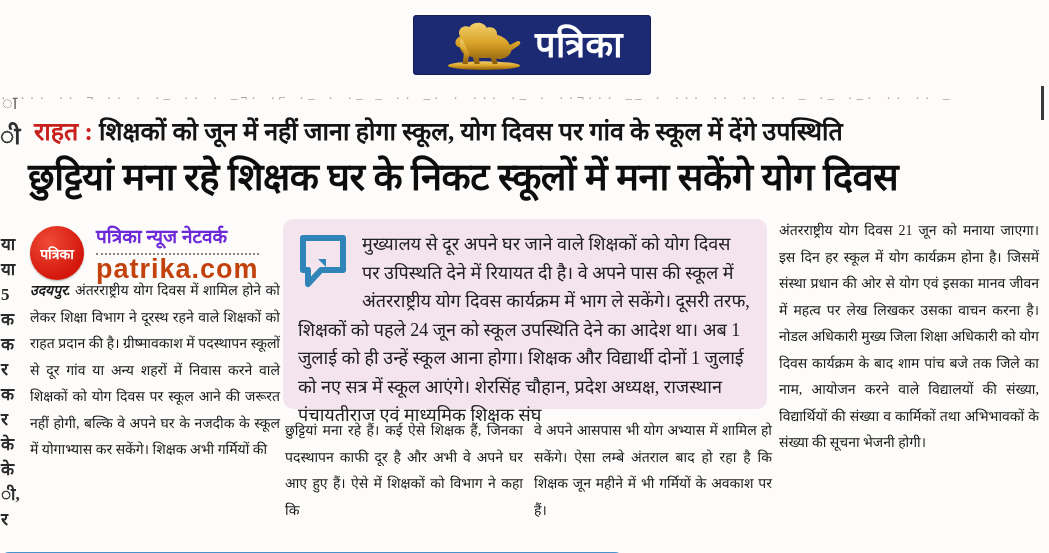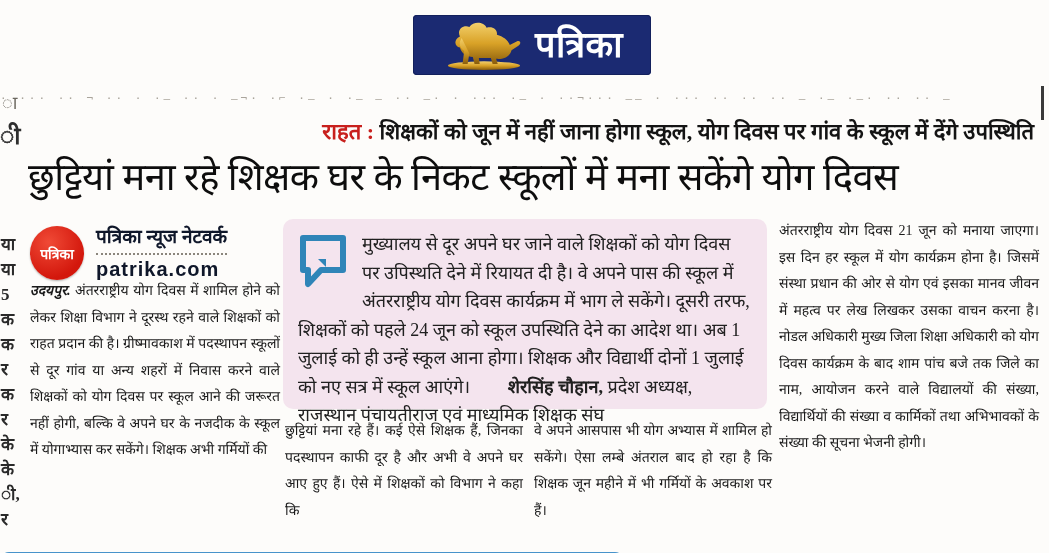--- a/index.html
+++ b/index.html
@@ -35,33 +35,32 @@
   .top-strip-left{
     position:absolute;left:2px;top:78px;font-size:18px;color:#6b675f;
   }
   .right-rule{
     position:absolute;left:1041px;top:74px;width:3px;height:34px;background:#3a3a3a;
   }
 
   
   .kicker{
     position:absolute;left:34px;top:104px;width:1000px;
-    font-size:22px;line-height:32px;font-weight:bold;color:#141414;
+    font-size:25px;line-height:32px;font-weight:bold;color:#141414;
     white-space:nowrap;
-    text-align:right;
   }
   .kicker .label{color:#c8201d;}
   .kicker-margin{
     position:absolute;left:0px;top:106px;font-size:24px;font-weight:bold;color:#2e2e2e;
   }
 
   
   .headline{
     position:absolute;left:28px;top:140px;width:1014px;
-    font-size:38px;line-height:50px;font-weight:normal;color:#0d0d0d;
+    font-size:38px;line-height:50px;font-weight:bold;color:#0d0d0d;
     letter-spacing:-0.5px;white-space:nowrap;
   }
 
   
   .left-margin{
     position:absolute;left:1px;top:220px;width:20px;
     display:flex;flex-direction:column;
     font-size:17px;line-height:25px;color:#2a2a2a;font-weight:bold;
   }
 
@@ -73,25 +72,25 @@
   .patrika-badge{
     width:54px;height:54px;border-radius:50%;
     background:radial-gradient(circle at 35% 30%,#f04a36,#d3170c 70%);
     color:#fff;display:flex;align-items:center;justify-content:center;
     font-size:14px;font-weight:bold;flex:0 0 auto;
     font-family:"Liberation Sans","DejaVu Sans",sans-serif;
     box-shadow:0 1px 2px rgba(0,0,0,0.3);
   }
   .byline-text{display:flex;flex-direction:column;}
   .byline-agency{
-    font-size:19px;font-weight:bold;color:#0f172a;line-height:26px;
+    font-size:19px;font-weight:bold;color:#6d28d9;line-height:26px;
     border-bottom:2px dotted #8a857c;padding-bottom:3px;
   }
   .byline-site{
-    font-size:20px;font-weight:bold;color:#0f172a;line-height:28px;
+    font-size:27px;font-weight:bold;color:#c2410c;line-height:28px;
     font-family:"Liberation Sans","DejaVu Sans",sans-serif;letter-spacing:1px;
   }
 
   
   .col{
     position:absolute;font-size:14px;line-height:26.5px;
     text-align:justify;color:#1a1a1a;
   }
   .col-left{left:30px;top:266px;width:250px;}
   .col-mid-1{left:285px;top:406px;width:238px;}
@@ -100,21 +99,21 @@
   .dateline{font-weight:bold;font-style:italic;}
 
   
   .quote-box{
     position:absolute;left:283px;top:207px;width:484px;height:190px;
     background:#f4e4ee;border-radius:10px;
     padding:11px 15px 0 15px;box-sizing:border-box;
     font-size:18px;line-height:28.5px;color:#202020;text-align:left;
   }
   .quote-icon{float:left;width:52px;height:56px;margin:3px 12px 2px 0;}
-  .quote-speaker{font-weight:bold;margin-left:33px;}
+  .quote-speaker{font-weight:normal;}
 
   
   .bottom-band{
     position:absolute;left:0px;top:540px;width:624px;height:13px;
     background:#4793cb;border-radius:9px 9px 0 0;
     overflow:hidden;
   }
   .bottom-band .glyphs{
     position:absolute;left:6px;top:-2px;white-space:nowrap;
     color:#ffffff;font-size:30px;font-weight:bold;letter-spacing:14px;

